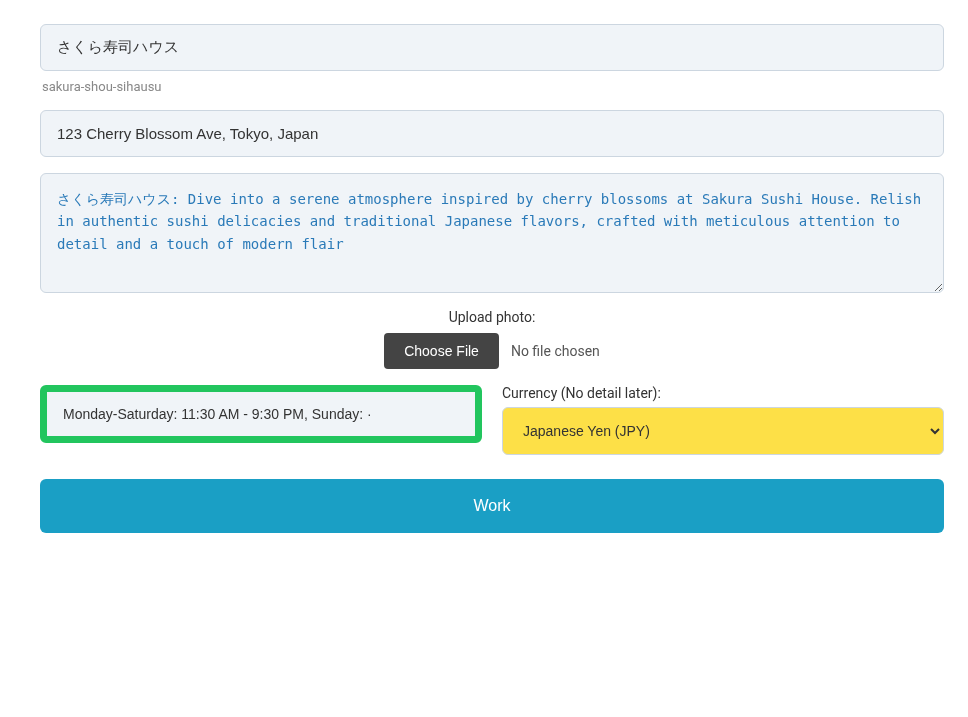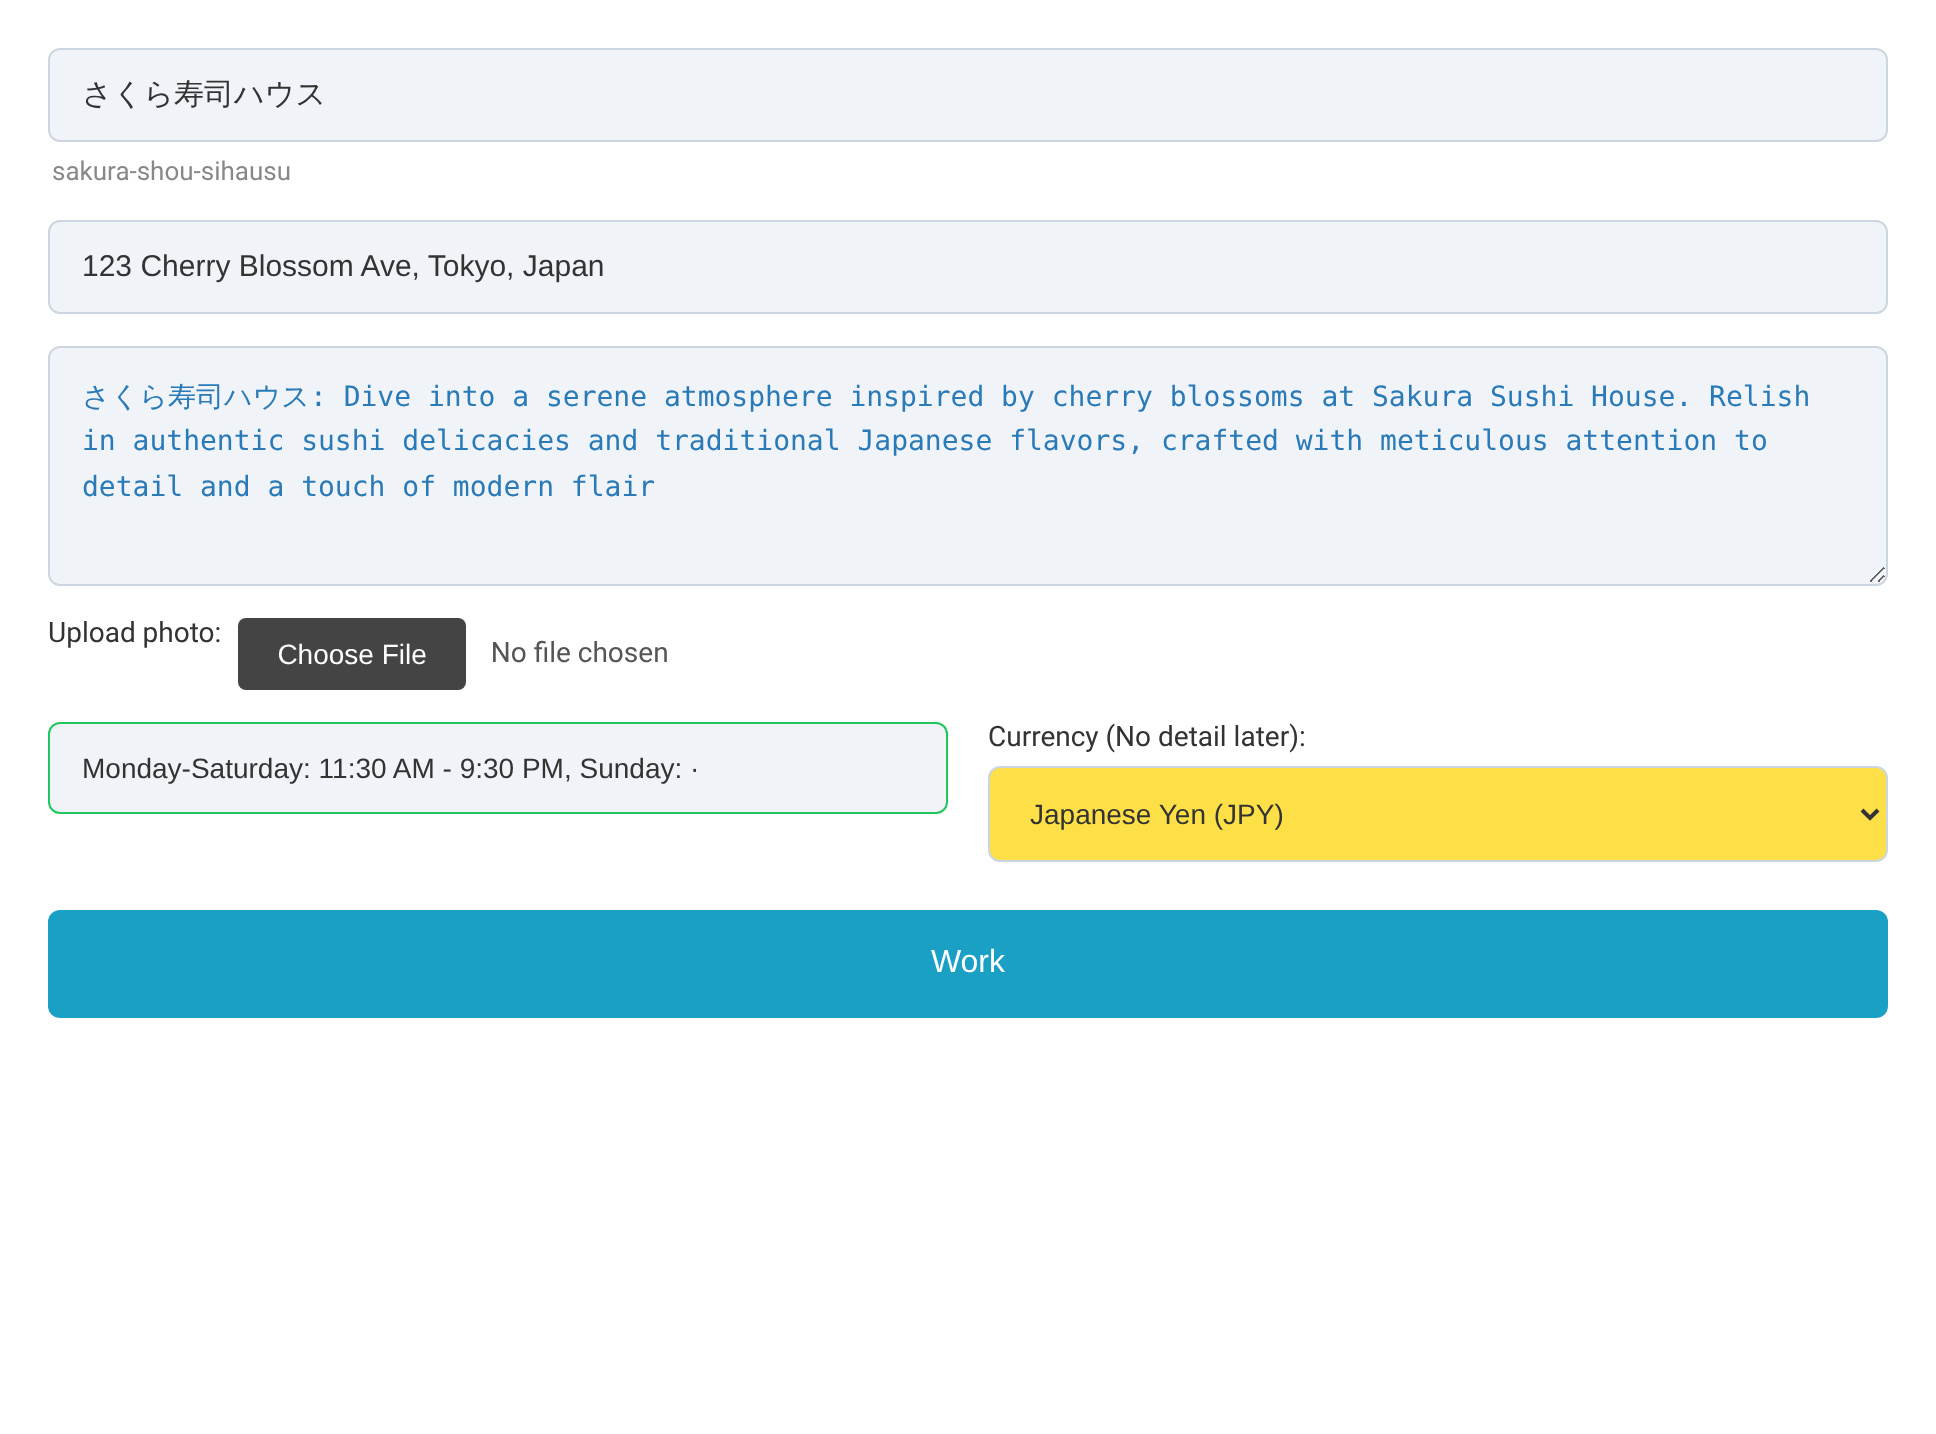--- a/index.html
+++ b/index.html
@@ -13,20 +13,21 @@
       background: #fff;
       color: #333;
       padding: 24px;
       max-width: 968px;
     }
 
     .form-container {
       display: flex;
       flex-direction: column;
       gap: 16px;
+      margin-left: 16px;
     }
 
     .input-field {
       width: 100%;
       padding: 14px 16px;
       border: 1px solid #ccd6e0;
       border-radius: 6px;
       background: #f0f4f8;
       font-size: 15px;
       color: #333;
@@ -43,22 +44,23 @@
     textarea.input-field {
       resize: vertical;
       min-height: 120px;
       color: #2a7ab8;
       font-size: 14px;
       line-height: 1.6;
     }
 
     .upload-section {
       display: flex;
-      flex-direction: row;
+      flex-direction: column;
       gap: 8px;
+      align-items: center;
     }
 
     .upload-label {
       font-size: 14px;
       color: #333;
     }
 
     .upload-row {
       display: flex;
       align-items: center;
@@ -94,21 +96,21 @@
     }
 
     .field-label {
       font-size: 14px;
       color: #333;
     }
 
     .work-time-input {
       width: 100%;
       padding: 14px 16px;
-      border: 1px solid #22c55e;
+      border: 7px solid #22c55e;
       border-radius: 6px;
       background: #f0f4f8;
       font-size: 14px;
       color: #333;
       outline: none;
     }
 
     .currency-select {
       width: 100%;
       padding: 14px 16px;

